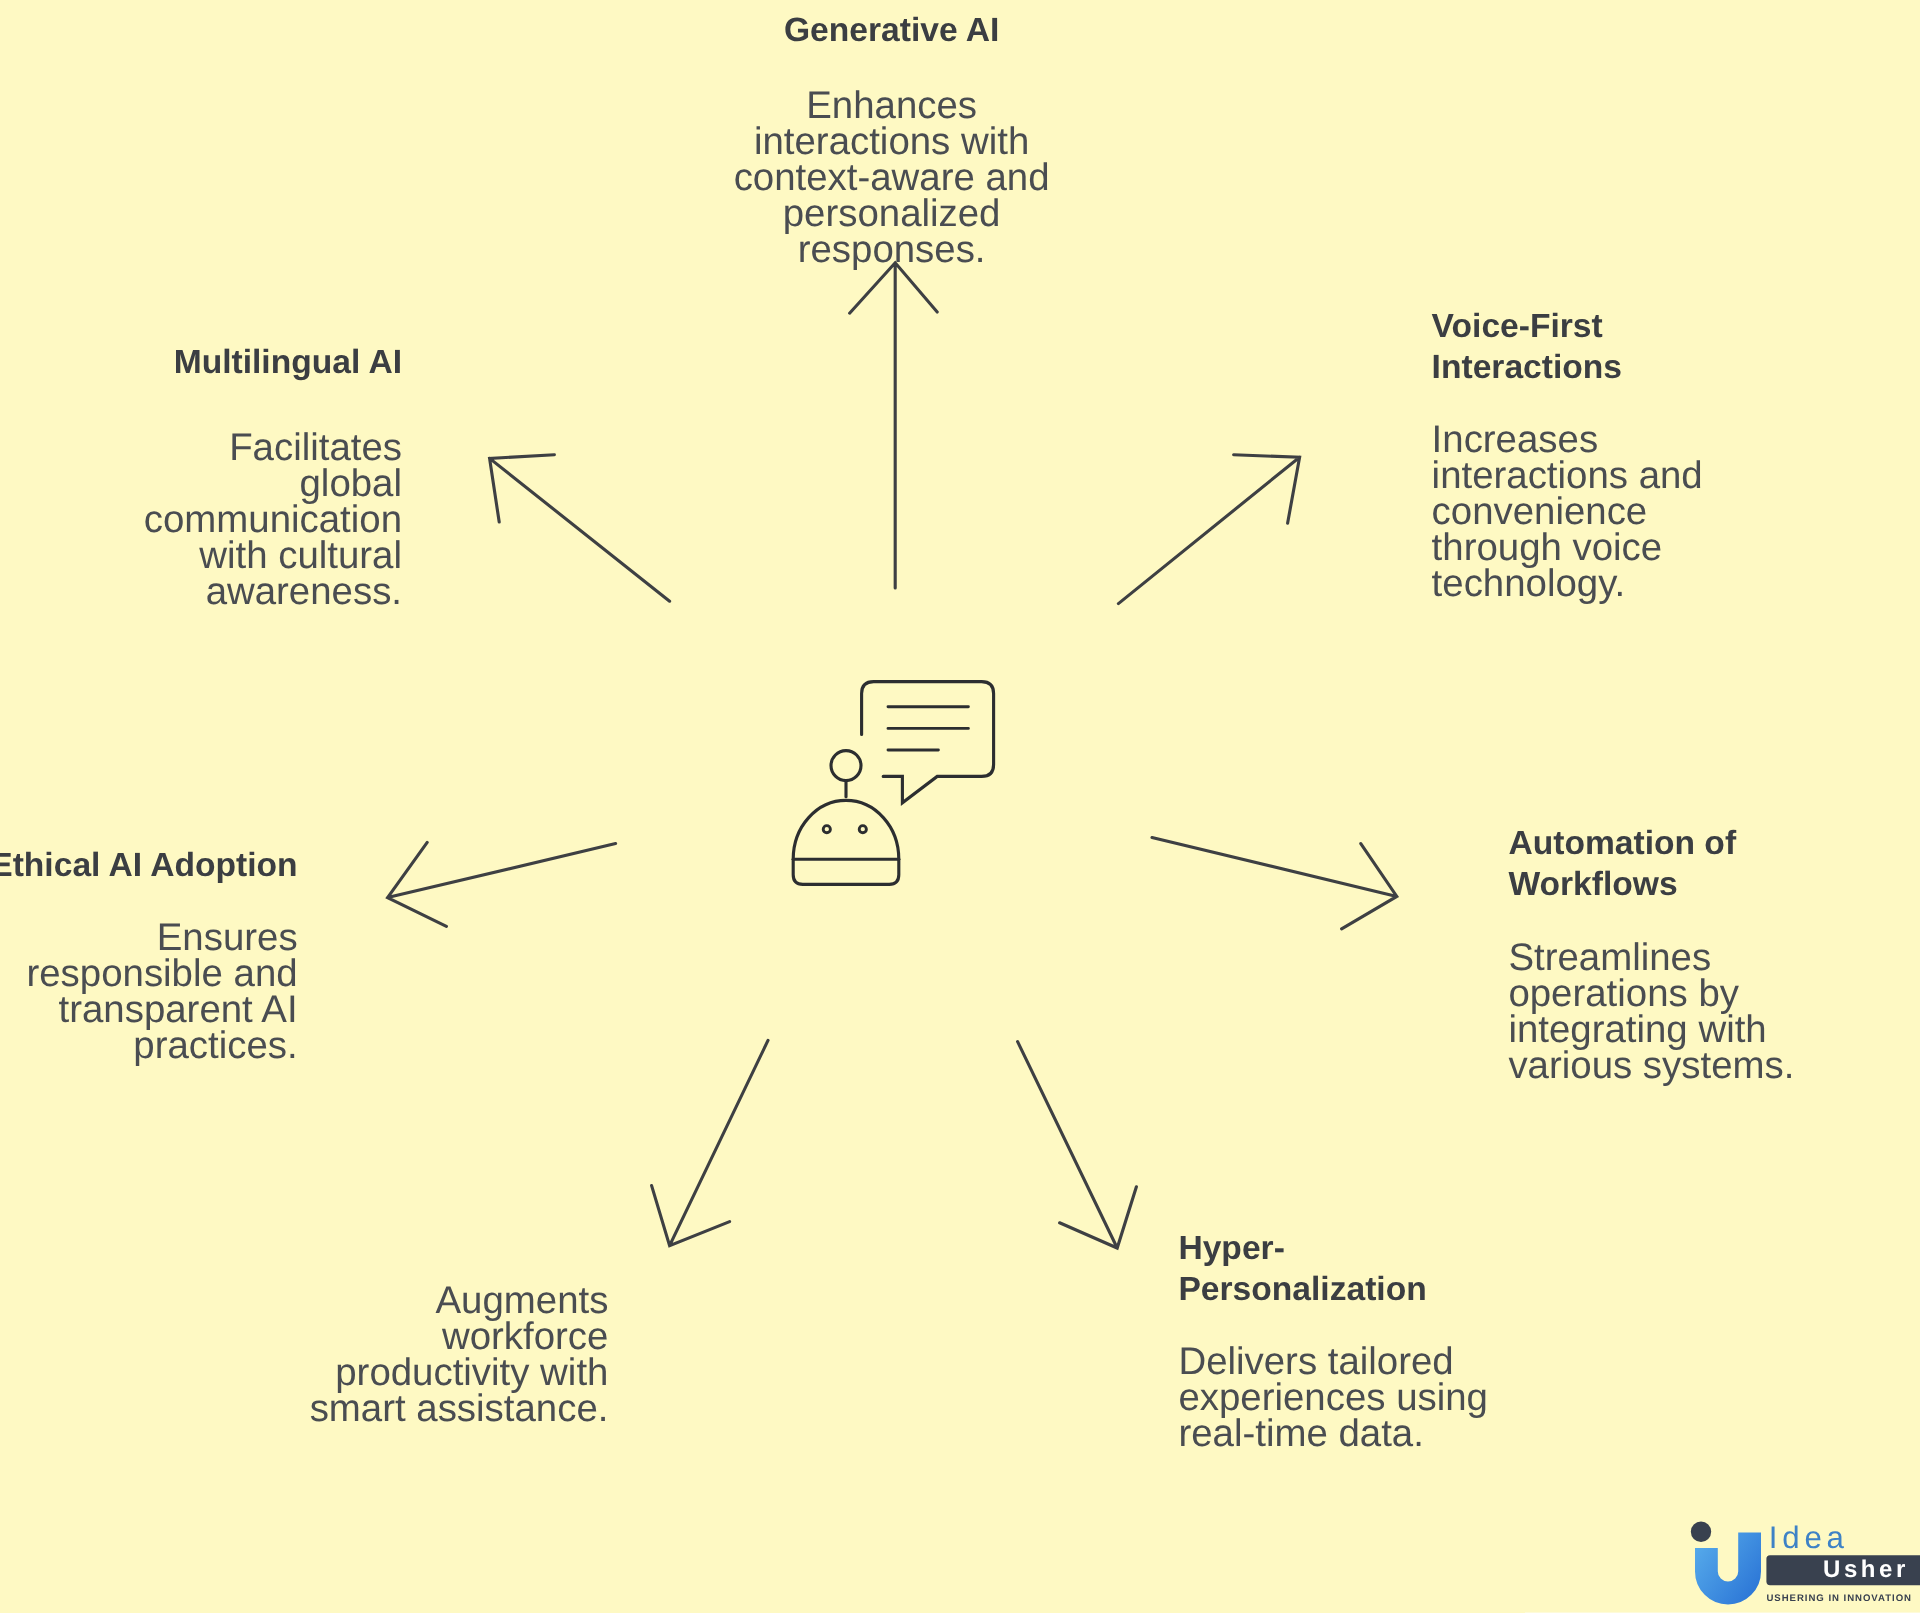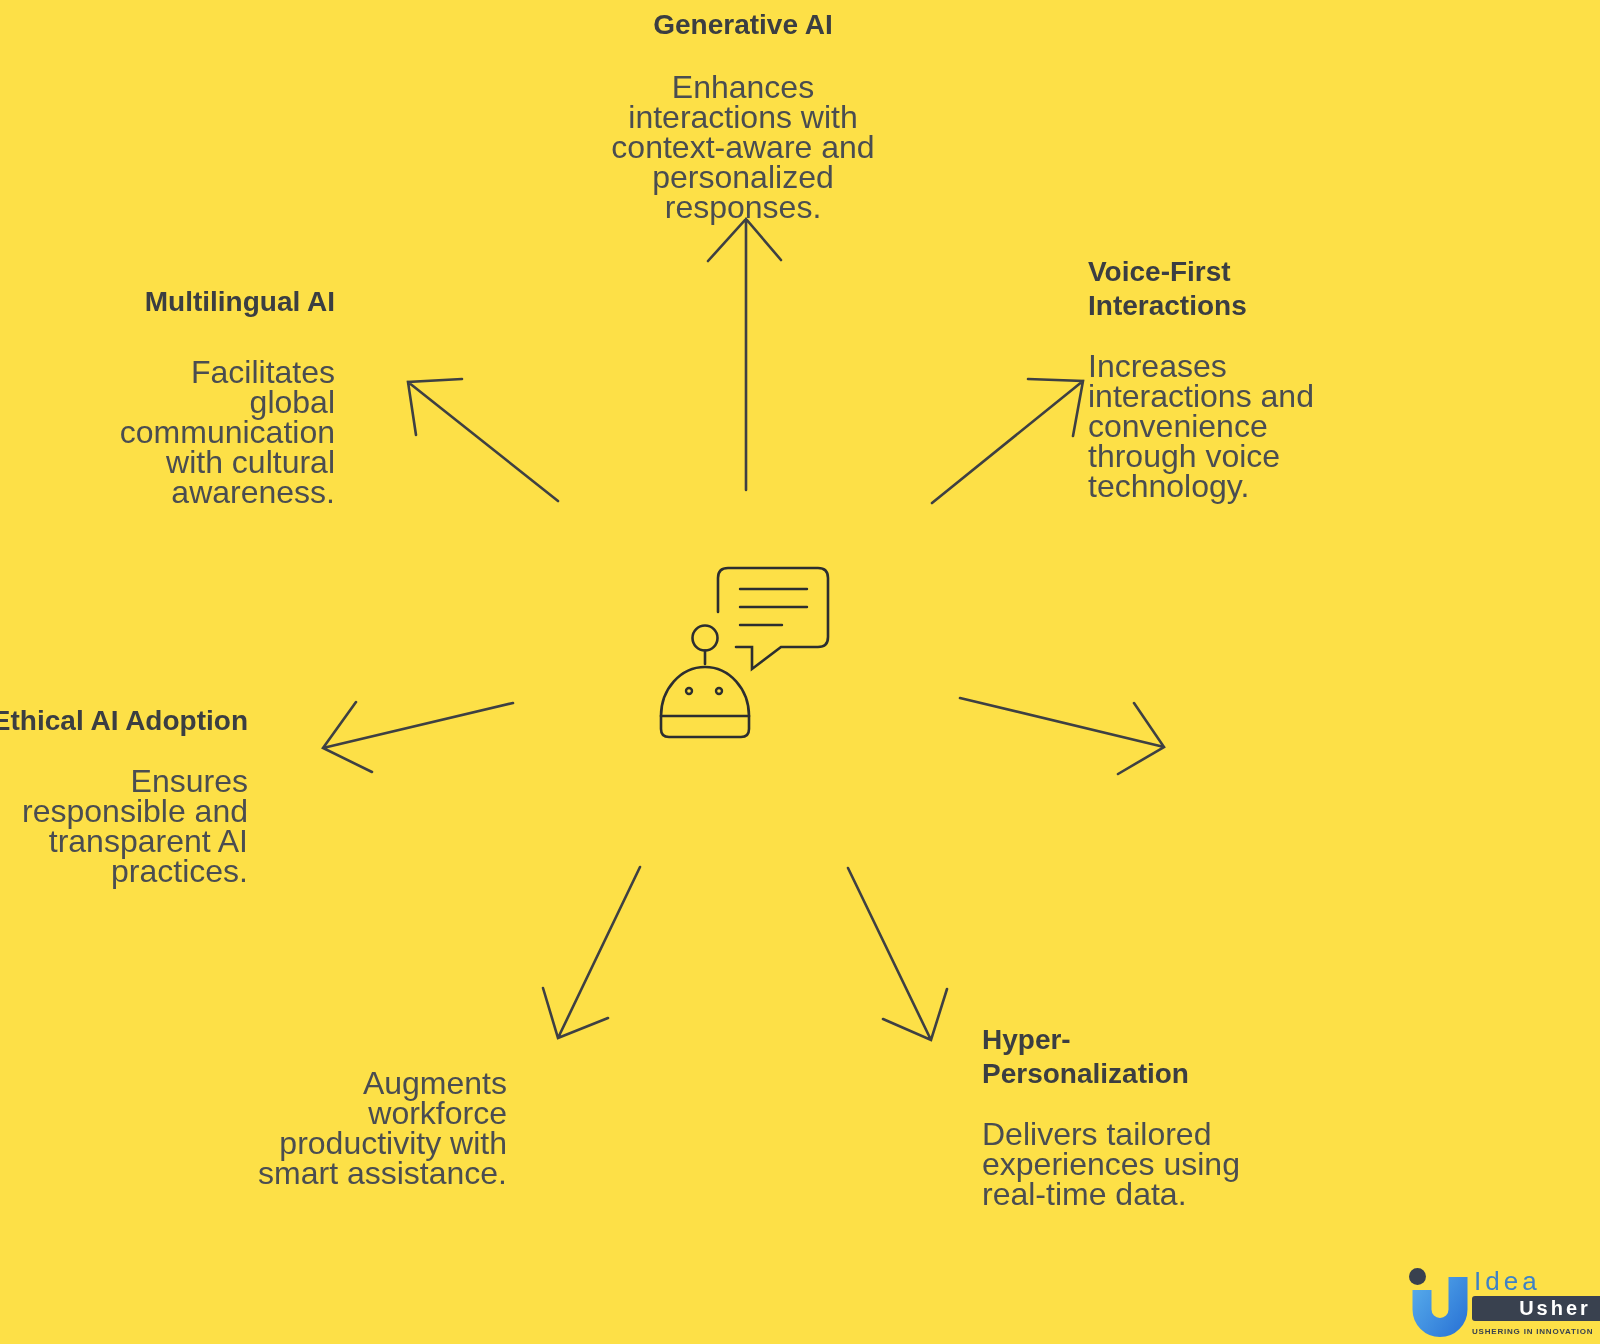--- a/index.html
+++ b/index.html
@@ -1,20 +1,20 @@
 <!DOCTYPE html>
 <html style="--title_text: #3b3e42; --body_text: #4a4d51; --arrow: #3e4043; --icon_stroke: #2c2e30; --logo_blue_light: #55a9ea; --logo_blue: #2f7ad8; --logo_navy: #39414f; --logo_text_blue: #3e82c6;"><head>
 <meta charset="utf-8">
 <style>
   html, body { margin: 0; padding: 0; background: #ffffff; }
   .canvas {
     position: relative;
     width: 1600px;
     height: 1344px;
-    background: #fde047;
+    background: #fef9c3;
     font-family: "Liberation Sans", "DejaVu Sans", sans-serif;
     overflow: hidden;
   }
   svg.overlay {
     position: absolute;
     left: 0; top: 0;
     width: 1600px; height: 1344px;
   }
   .arrow {
     stroke: var(--arrow, #3e4043);
@@ -48,21 +48,21 @@
     color: var(--body_text, #4a4d51);
     margin-top: 28px;
   }
   .nowrap { white-space: nowrap; }
 
   
   .node-generative { left: 583px; top: 8px; width: 320px; text-align: center; }
   .node-generative .node-desc { width: 264px; margin: 30px auto 0 auto; }
 
   
-  .node-voice { left: 1088px; top: 255px; text-align: left; }
+  .node-voice { left: 1193px; top: 255px; text-align: left; }
   .node-voice .node-title { width: 180px; }
   .node-voice .node-desc { width: 262px; }
 
   .node-automation { left: 1257px; top: 686px; text-align: left; }
   .node-automation .node-title { width: 210px; }
   .node-automation .node-desc { width: 268px; }
 
   .node-hyper { left: 982px; top: 1023px; text-align: left; }
   .node-hyper .node-title { width: 220px; }
   .node-hyper .node-desc { width: 266px; }
@@ -135,20 +135,24 @@
   <div class="node node-generative">
     <div class="node-title nowrap">Generative AI</div>
     <div class="node-desc">Enhances interactions with context-aware and personalized responses.</div>
   </div>
 
   <div class="node node-voice">
     <div class="node-title">Voice-First Interactions</div>
     <div class="node-desc">Increases interactions and convenience through voice technology.</div>
   </div>
 
+  <div class="node node-automation">
+    <div class="node-title">Automation of Workflows</div>
+    <div class="node-desc">Streamlines operations by integrating with various systems.</div>
+  </div>
 
   <div class="node node-hyper">
     <div class="node-title">Hyper-Personalization</div>
     <div class="node-desc">Delivers tailored experiences using real-time data.</div>
   </div>
 
   <div class="node node-copilots">
     <div class="node-desc">Augments workforce productivity with smart assistance.</div>
   </div>
 

